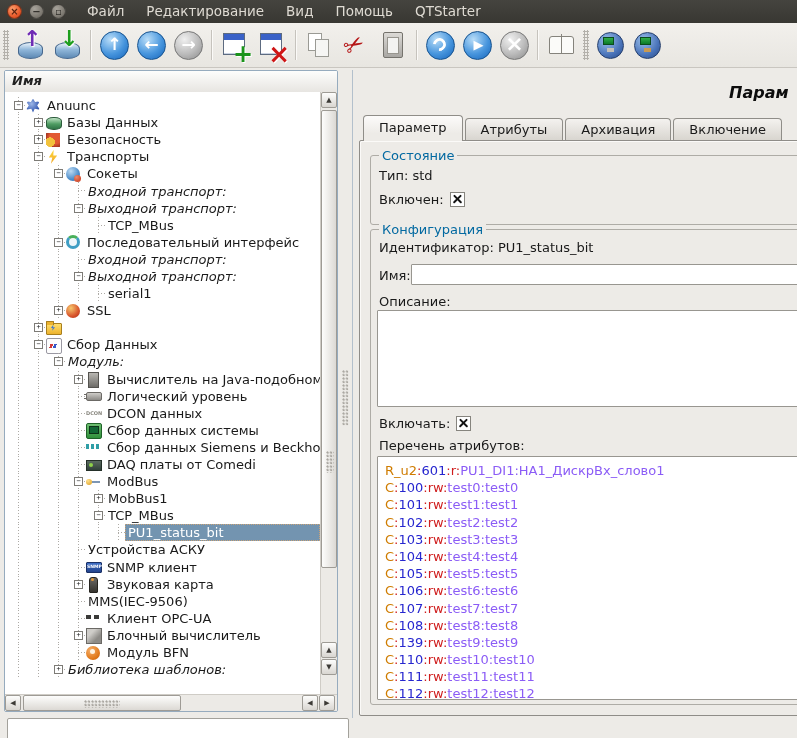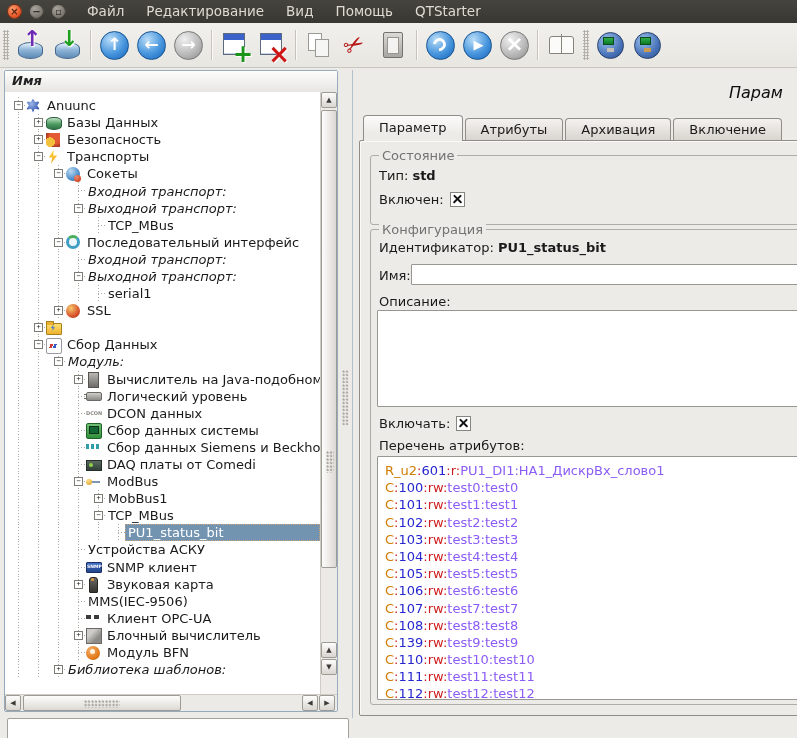--- a/index.html
+++ b/index.html
@@ -130,30 +130,30 @@
   .vthumb .grip-v{position:absolute;left:4px;top:340px;width:8px;height:22px;background-image:radial-gradient(circle at 1.5px 1.5px,#a9a6a0 1px,transparent 1.3px);background-size:3.5px 3.5px}
   .hscroll{position:absolute;left:0;bottom:0;width:332px;height:17px;background:#eceae6;border-top:1px solid #cfccc6;box-sizing:border-box}
   .hbtn{position:absolute;top:0;width:16px;height:16px;background:linear-gradient(#fdfdfc,#d9d6d1);border:1px solid #9e9b95;border-radius:2px;box-sizing:border-box;
     font-size:7px;line-height:14px;text-align:center;color:#3c3a36}
   .hthumb{position:absolute;left:18px;top:0;width:158px;height:16px;background:linear-gradient(#fdfdfc,#dcd9d4);border:1px solid #9e9b95;border-radius:2px;box-sizing:border-box}
   .hthumb .grip-h{position:absolute;left:60px;top:4px;width:36px;height:8px;background-image:radial-gradient(circle at 1.5px 1.5px,#a9a6a0 1px,transparent 1.3px);background-size:3.5px 3.5px}
   
   .bottom-panel{position:absolute;left:7px;top:718px;width:340px;height:28px;background:#fff;border:1px solid #a3a19b;border-radius:2px}
   
   .right-area{position:absolute;left:352px;top:70px;width:445px;height:648px;border-left:1px solid #b3c0cc;background:#edebe7;overflow:visible}
-  .page-title{position:absolute;left:376px;top:13px;font-style:italic;font-weight:normal;font-size:16px;white-space:nowrap;color:#0d0d0d}
+  .page-title{position:absolute;left:376px;top:13px;font-style:italic;font-weight:bold;font-size:16px;white-space:nowrap;color:#0d0d0d}
   .tabbar{position:absolute;left:10px;top:46px;height:25px;display:flex;align-items:flex-end}
   .tab{height:22px;line-height:22px;padding:0 15px;margin-right:2px;background:linear-gradient(#f4f2ef,#d7d4ce);
     border:1px solid #8f8d88;border-bottom:none;border-radius:4px 4px 0 0;font-size:13px;color:#1a1a1a;position:relative}
   .tab.active{height:25px;line-height:24px;background:linear-gradient(#fcfbfa,#edebe7 70%);z-index:3}
   .tabpane{position:absolute;left:6px;top:70px;width:458px;height:574px;background:#edebe7;border:1px solid #8f8d88;border-radius:2px;box-shadow:inset 1px 1px 0 #fbfaf8;z-index:2}
   .groupbox{position:absolute;border:1px solid #aeaca6;border-radius:3px}
-  .legend{position:absolute;left:8px;top:-8px;background:#edebe7;padding:0 3px;line-height:15px;font-size:13px;color:#737373}
+  .legend{position:absolute;left:8px;top:-8px;background:#edebe7;padding:0 3px;line-height:15px;font-size:13px;color:#0369a1}
   .fieldrow{position:absolute;display:flex;white-space:nowrap}
-  .bold{font-weight:bold}
+  .bold{font-weight:normal}
   .cb{width:13px;height:13px;background:#fff;border:1px solid #86847e;position:relative;margin-left:6px;flex:none}
   .cb::before,.cb::after{content:'';position:absolute;left:1px;right:1px;top:5px;height:2.4px;background:#141414;border-radius:1px}
   .cb::before{transform:rotate(45deg)}.cb::after{transform:rotate(-45deg)}
   .text-input{position:absolute;height:21px;background:#fff;border:1px solid #989690;border-radius:1px;box-sizing:border-box;font-family:"DejaVu Sans",sans-serif;font-size:13px;padding:0 3px}
   .desc-area{position:absolute;background:#fff;border:1px solid #989690;border-radius:1px;box-sizing:border-box;resize:none;font-family:"DejaVu Sans",sans-serif;font-size:13px}
   .attr-list{position:absolute;background:#fff;border:1px solid #989690;border-radius:1px;box-sizing:border-box;overflow:hidden;padding:5px 0 0 7px;cursor:text}
   .attr-line{height:17.2px;line-height:17.2px;white-space:nowrap;font-size:13px}
   .at-type{color:#cf7c00}.at-addr{color:#2626cf}.at-acc{color:#cf1d1d}.at-sep{color:#cf1d1d}.at-rest{color:#8b5cf6}
 </style>
 </head>

